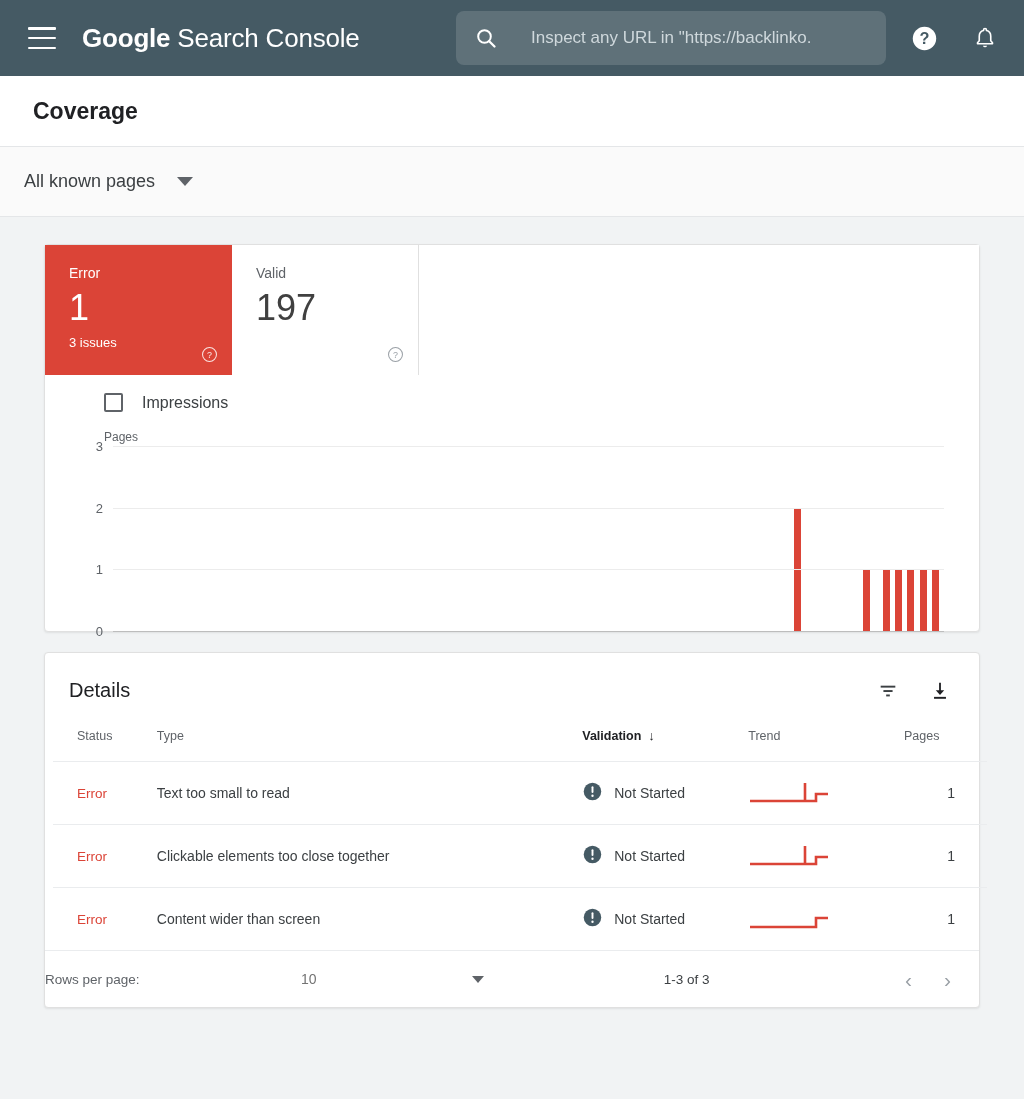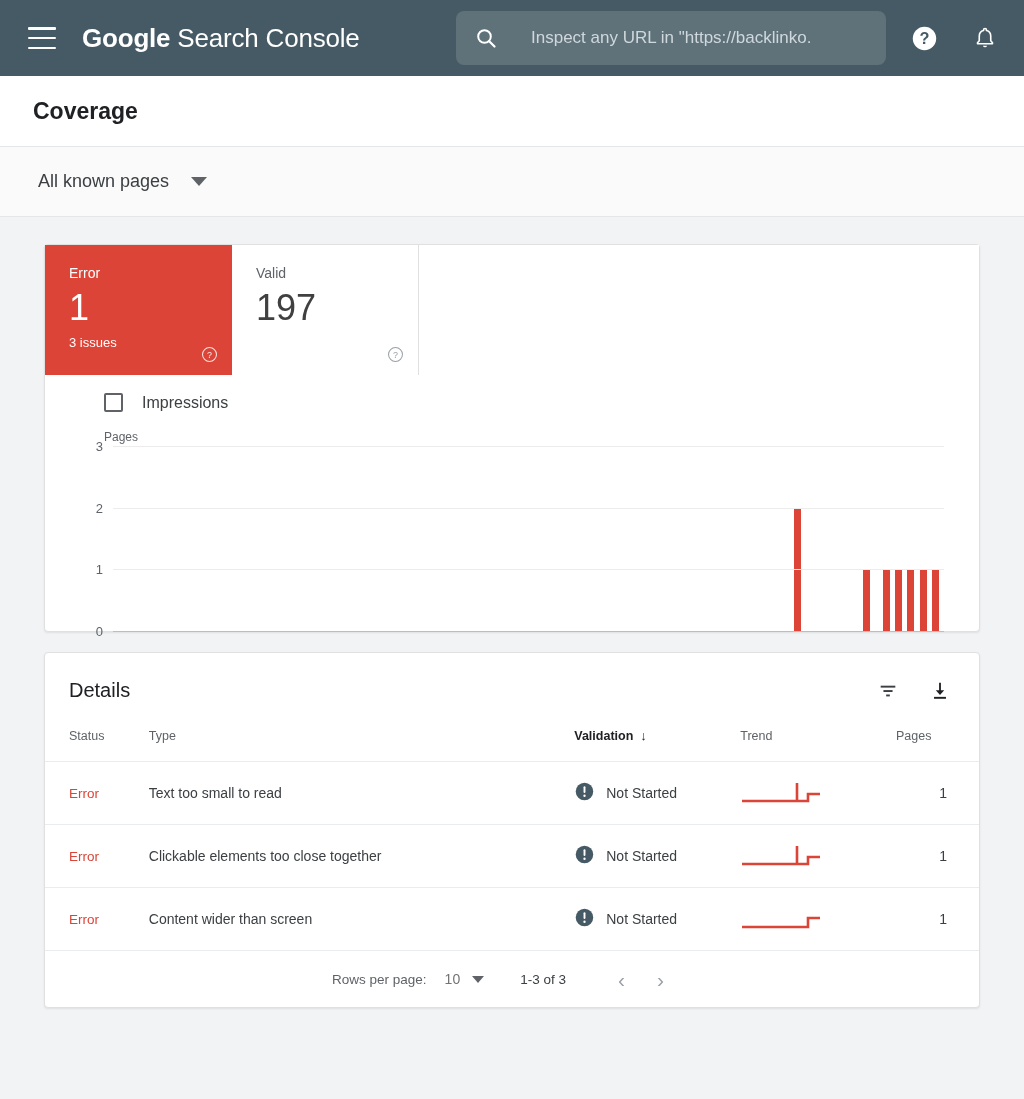--- a/index.html
+++ b/index.html
@@ -85,21 +85,21 @@
     font-weight: 700;
     color: #202124;
   }
 
   
   .filterbar {
     height: 70px;
     background: #fafafa;
     display: flex;
     align-items: center;
-    padding-left: 38px;
+    padding-left: 24px;
     border-bottom: 1px solid #e4e6e8;
   }
   .filter-select {
     display: flex;
     align-items: center;
     gap: 22px;
     cursor: pointer;
   }
   .filter-select .label { font-size: 18px; color: #3c4043; }
   .caret {
@@ -206,21 +206,21 @@
   
   .details-card { margin-top: 20px; margin-bottom: 30px; }
   .details-head {
     height: 75px;
     display: flex; align-items: center;
     padding: 0 28px 0 24px;
   }
   .details-title { font-size: 20px; color: #202124; font-weight: 400; }
   .details-actions { margin-left: auto; display: flex; align-items: center; gap: 30px; }
 
-  table.details { width: 100%; border-collapse: collapse; }
+  table.details { width: 100%; border-collapse: collapse; margin-left: 8px; }
   table.details th {
     font-size: 12.5px;
     font-weight: 400;
     color: #5f6368;
     text-align: left;
     padding: 0 0 18px 0;
     white-space: nowrap;
   }
   table.details th.sorted { color: #202124; font-weight: 700; }
   table.details th .sortarrow { margin-left: 7px; font-size: 13px; }
@@ -238,21 +238,21 @@
   .col-pages  { width: 80px; text-align: right; padding-right: 32px !important; }
   th.col-status { padding-left: 24px !important; }
   th.col-pages  { text-align: right; padding-right: 32px !important; }
   .status-error { color: #DB4437; font-size: 13.5px; }
   .validation-cell { display: flex; align-items: center; gap: 11px; }
   .val-icon { flex: 0 0 auto; }
   .val-text { font-size: 14px; color: #3c4043; }
   .trend-svg { display: block; }
 
   .table-footer {
-    display: flex; align-items: center; justify-content: center;
+    display: flex; align-items: center; justify-content: space-between;
     gap: 0;
     height: 57px;
     border-top: 1px solid #eaecee;
     padding-right: 28px;
     font-size: 13.5px;
     color: #5f6368;
   }
   .rpp-label { margin-right: 18px; }
   .rpp-value { margin-right: 12px; color: #737373; font-size: 14px; }
   .rpp-caret {

